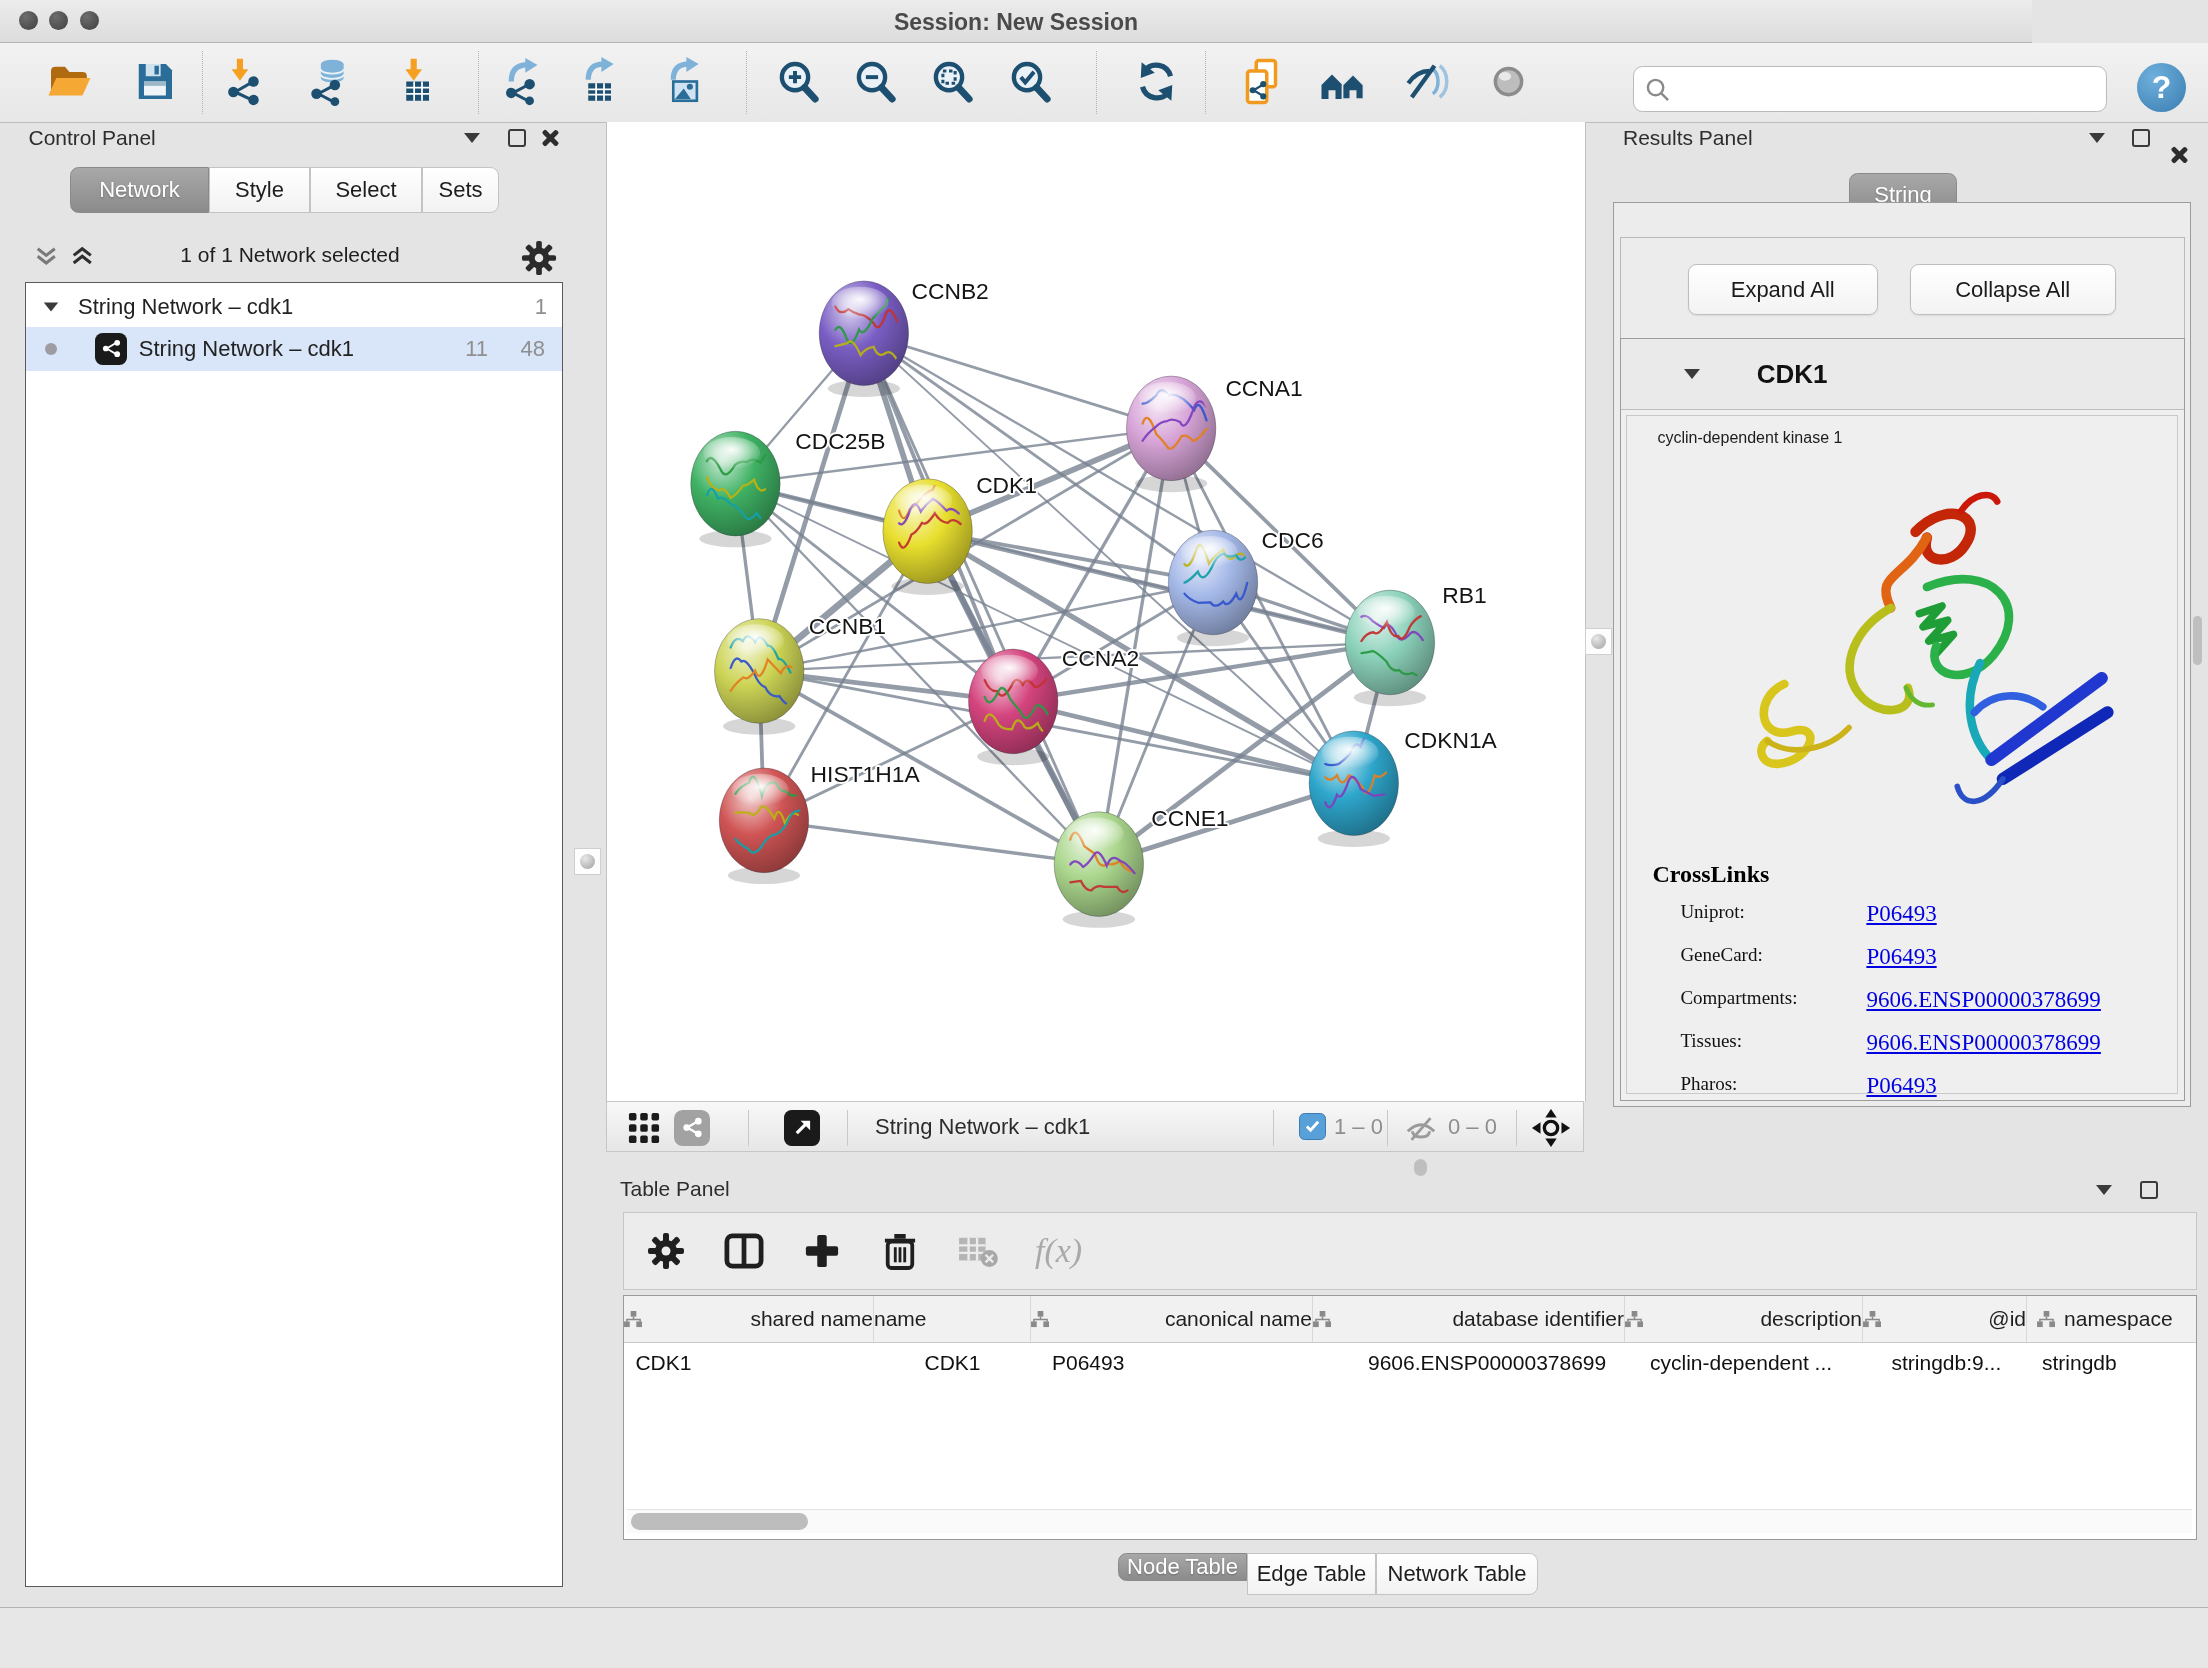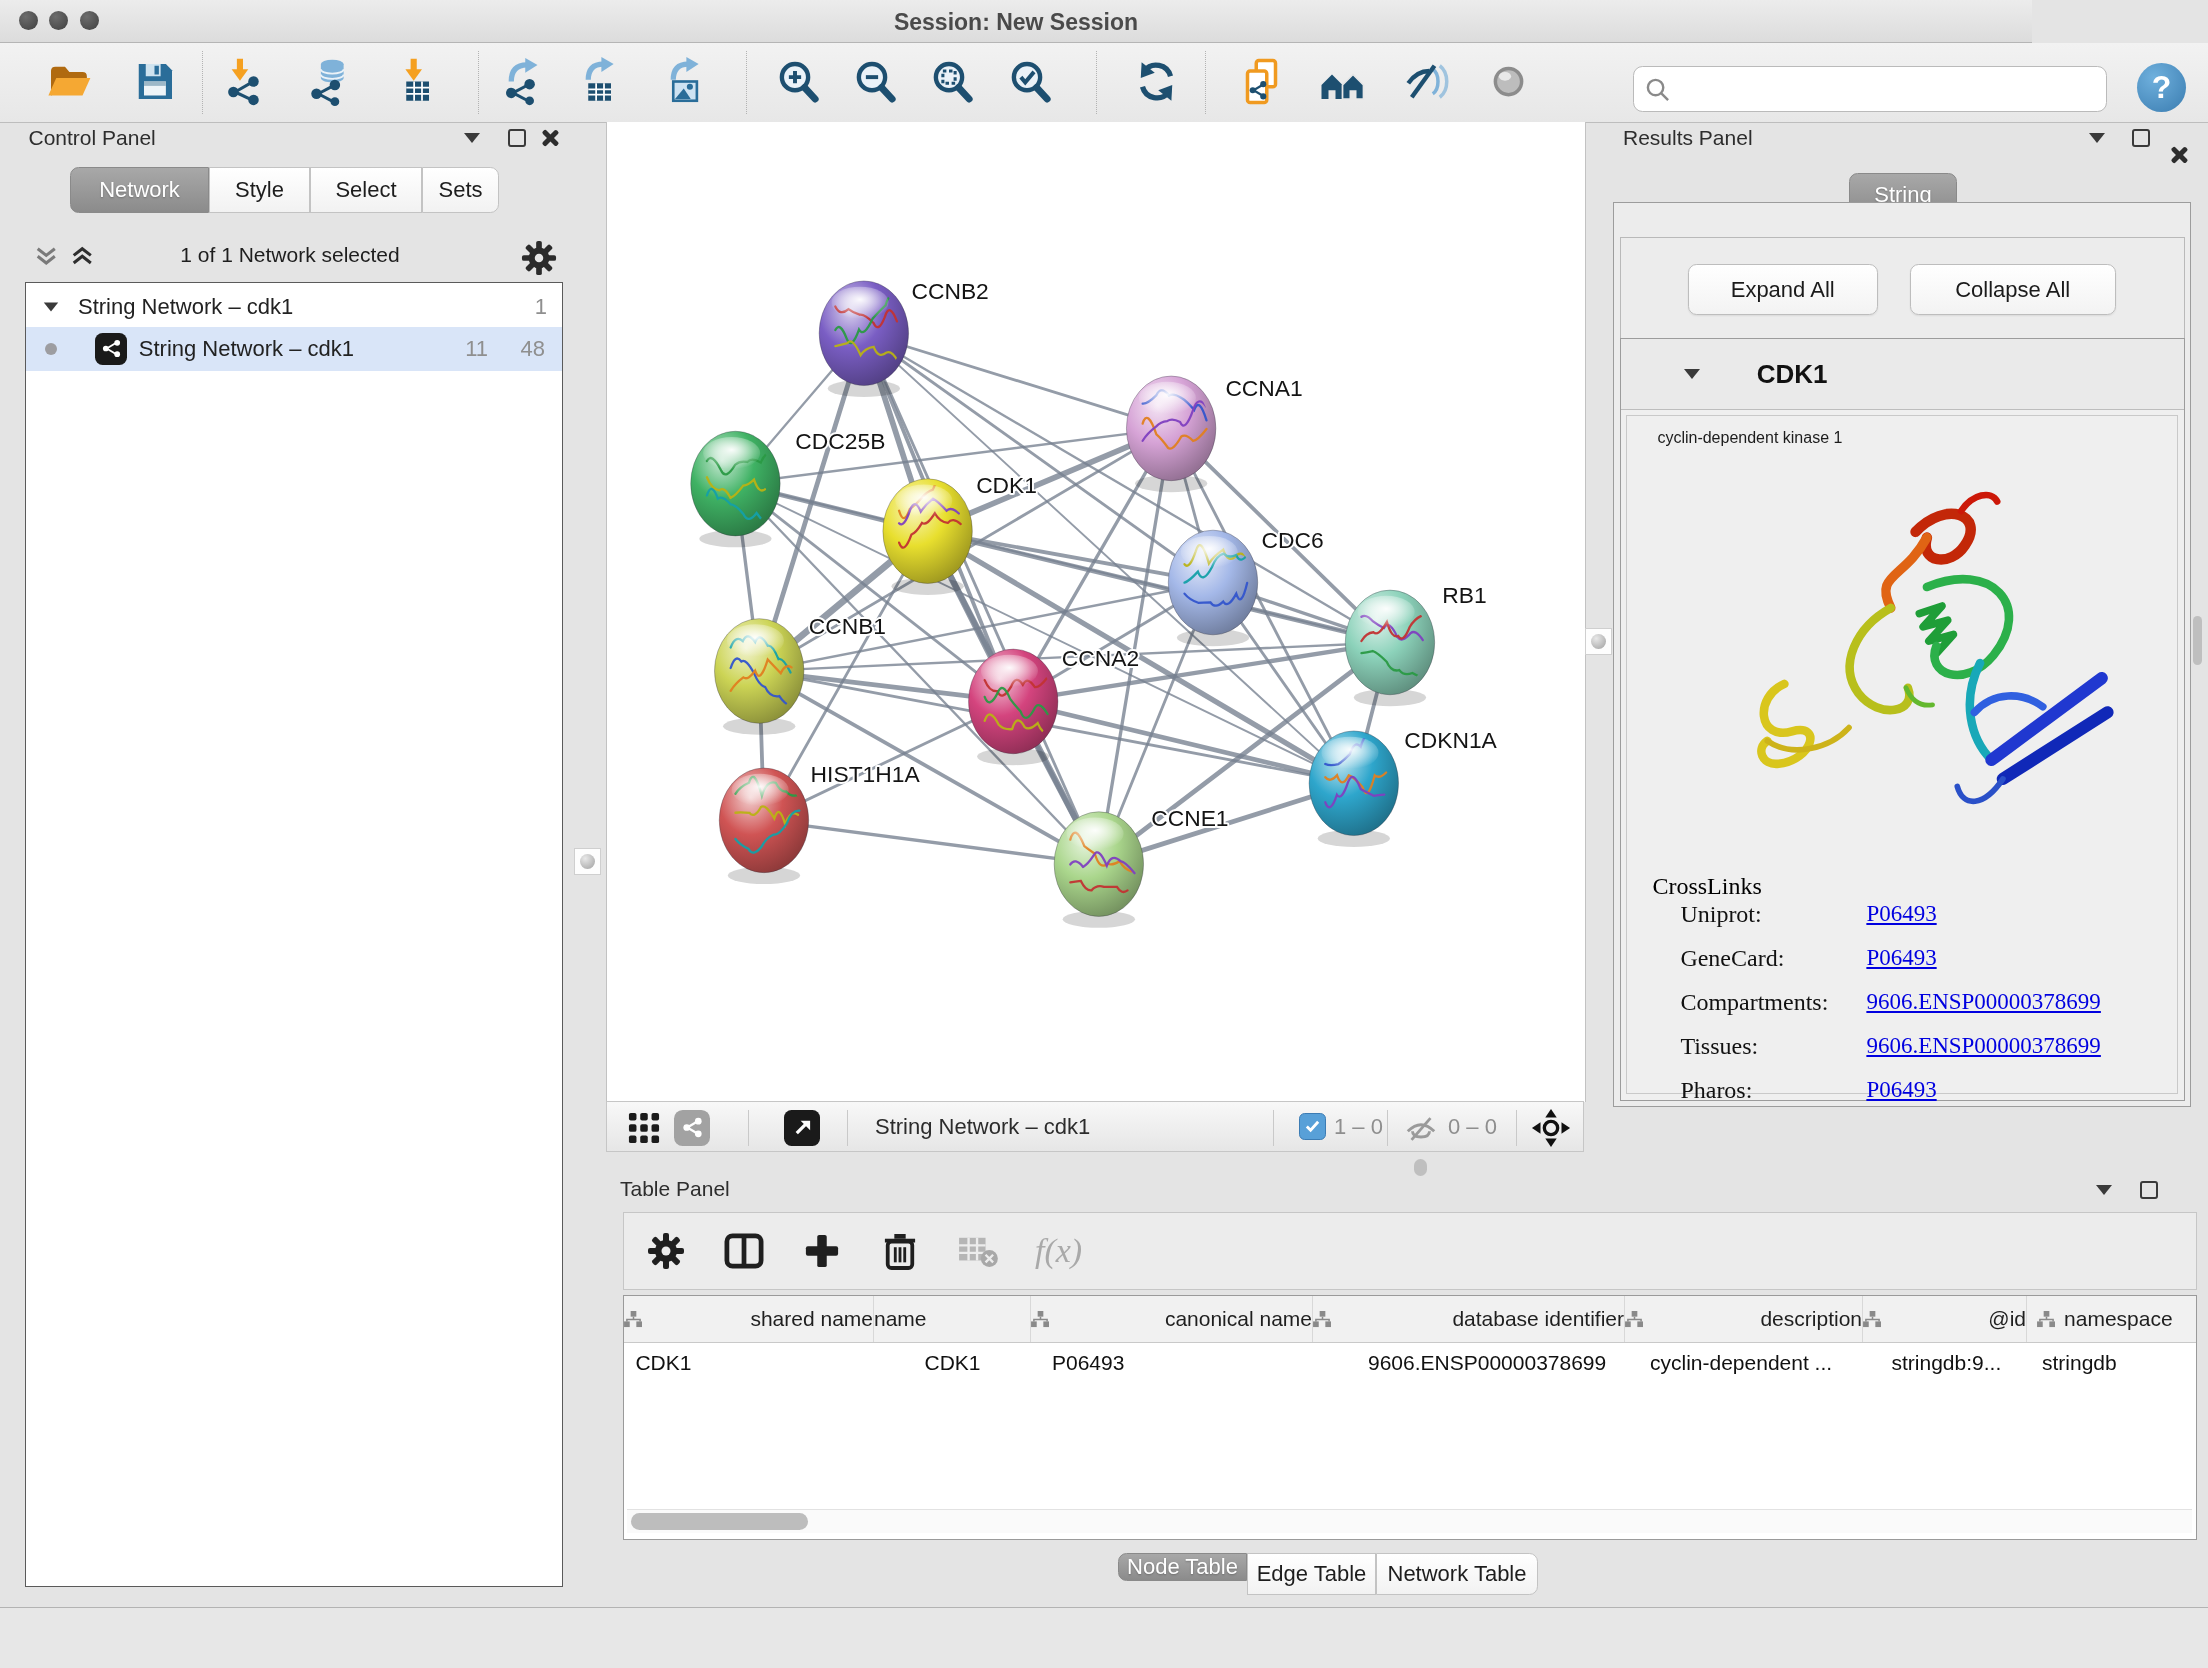--- a/index.html
+++ b/index.html
@@ -67,22 +67,22 @@
   .vhandle i{width:15px;height:15px;border-radius:50%;background:radial-gradient(circle at 35% 30%,#e8e8e8,#9f9f9f);}
   .pill{background:#bfbfbf;border-radius:7.6px;}
   
   .rbox{background:#ececec;border:1.9px solid #9c9c9c;box-sizing:border-box;}
   .btn{background:linear-gradient(#ffffff,#f3f3f3);border:1px solid #bdbdbd;border-radius:8.6px;
     font-size:22px;color:#1b1b1b;display:flex;align-items:center;justify-content:center;box-shadow:0 1px 1.9px rgba(0,0,0,.08);}
   .entry-head{background:#eaeaea;border-bottom:1px solid #bdbdbd;display:flex;align-items:center;}
   .gene{font-size:26px;font-weight:bold;color:#111;}
   .desc{font-size:16px;color:#1c1c1c;}
   .serif{font-family:"Liberation Serif",serif;}
-  .xl-title{font-size:24px;font-weight:normal;color:#000;margin-top:12px;}
-  .xl-label{font-size:24px;color:#111;}
+  .xl-title{font-size:24px;font-weight:bold;color:#000;}
+  .xl-label{font-size:19px;color:#111;}
   .xl-link{font-size:23px;color:#0000e0;text-decoration:underline;}
   
   .tptool{left:623px;top:1212px;width:1574px;height:78px;background:#ececec;border:1px solid #c6c6c6;box-sizing:border-box;
     display:flex;align-items:center;gap:36px;padding-left:21px;}
   .tptool .ticon{width:42px;height:42px;display:flex;align-items:center;justify-content:center;}
   .fx{font-family:"Liberation Serif",serif;font-style:italic;font-size:34px;color:#a9a9a9;}
   .tblbox{left:623px;top:1295px;width:1574px;height:245px;background:#fff;border:1.9px solid #9a9a9a;box-sizing:border-box;overflow:hidden;}
   .tbl-header,.tbl-row{display:grid;grid-template-columns:250px 157px 282px 312px 238px 164px 1fr;}
   .tbl-header{height:46px;background:#f1f1f1;border-bottom:1px solid #c9c9c9;}
   .hcell{display:flex;align-items:center;justify-content:space-between;gap:8.6px;font-size:21px;color:#1f1f1f;

